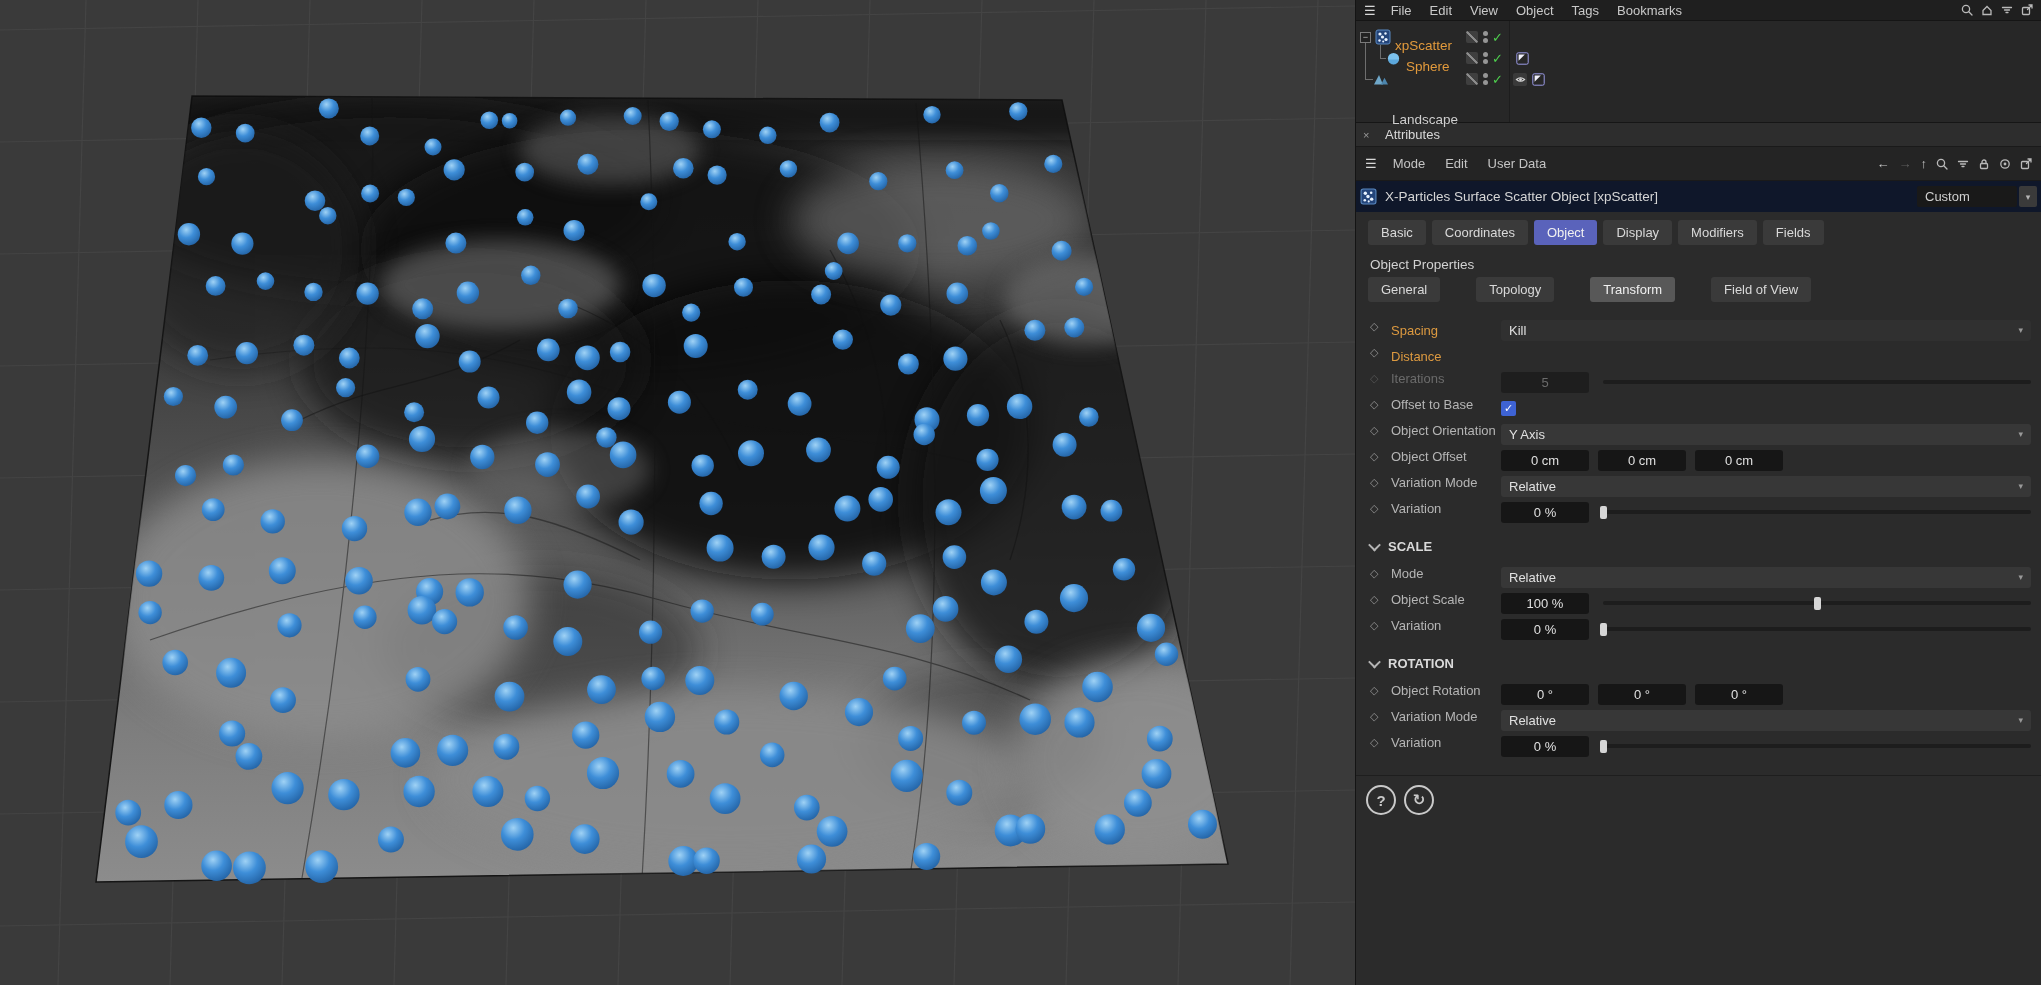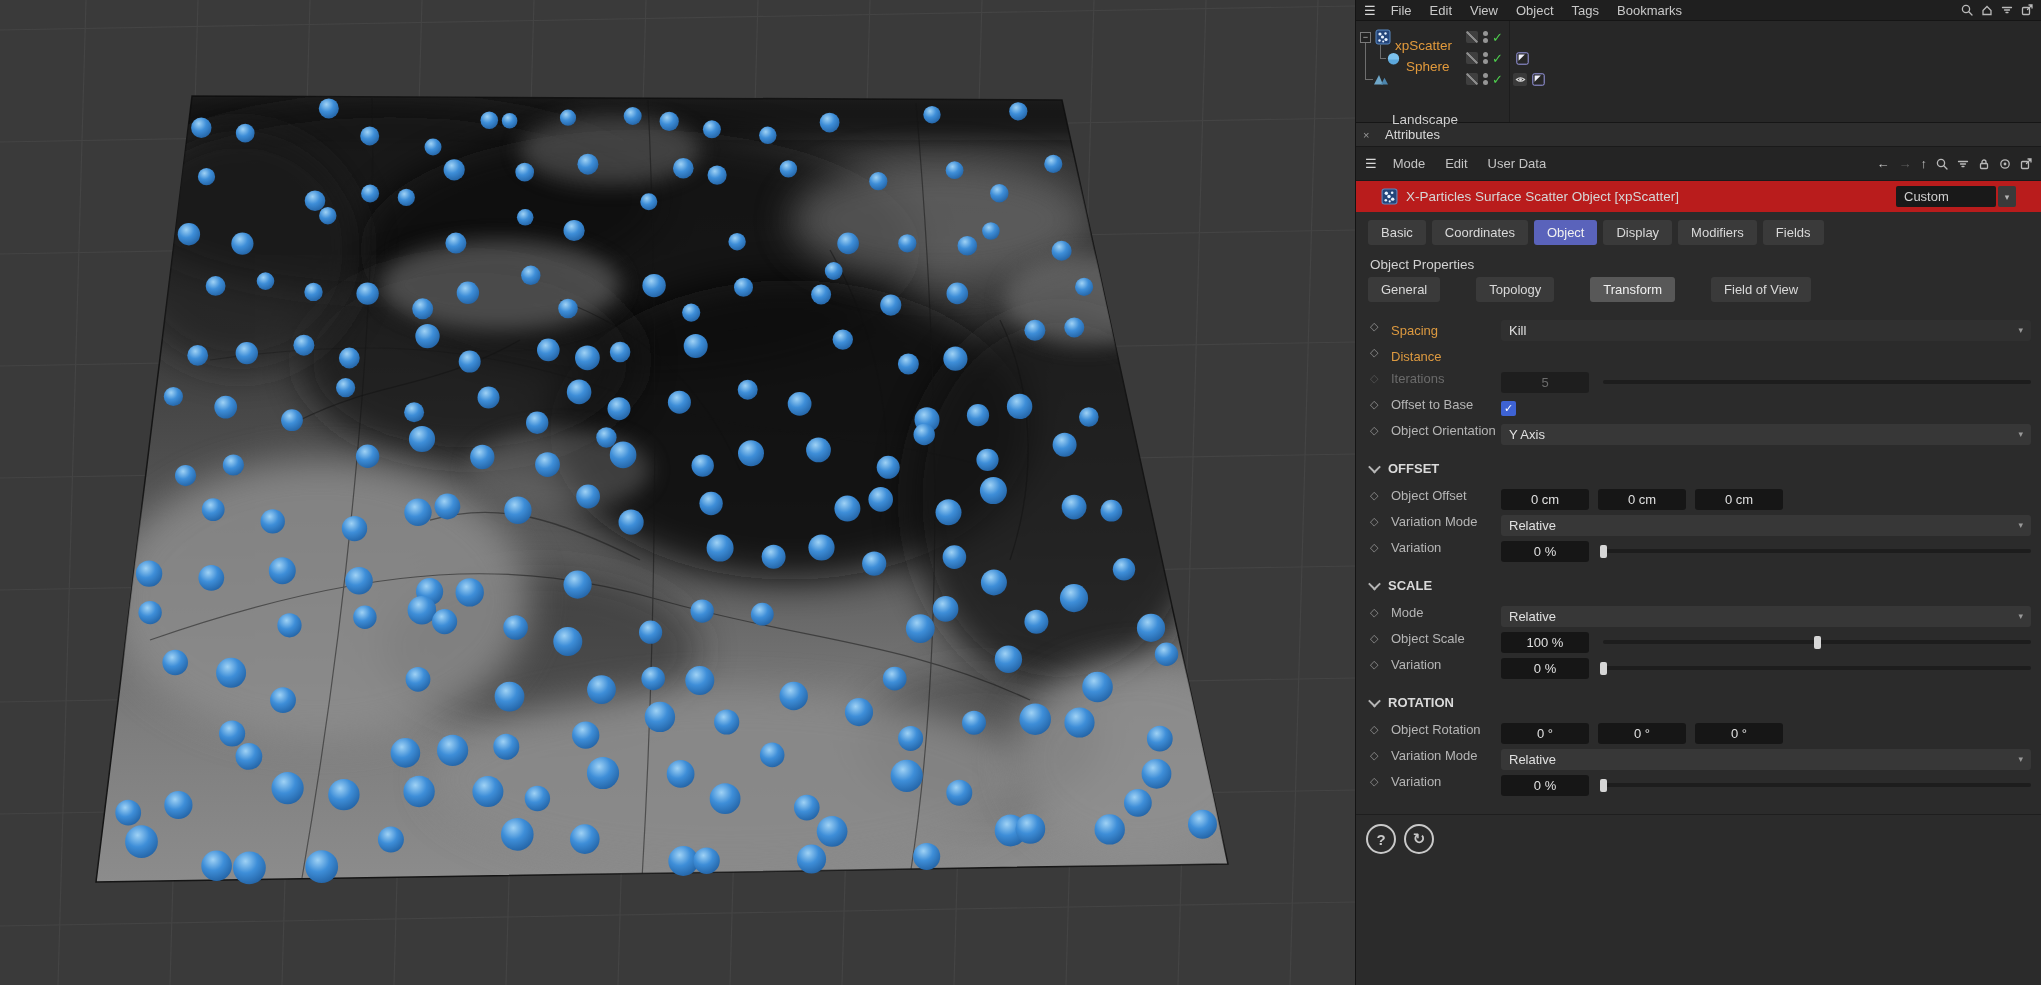--- a/index.html
+++ b/index.html
@@ -36,21 +36,21 @@
   
   .attr-title{height:23px;background:#2d2d2d;border-bottom:1px solid #1a1a1a;display:flex;align-items:center;padding:0 7px;}
   .attr-close{color:#9a9a9a;font-size:11px;width:14px;}
   .attr-title-label{color:#d8d8d8;margin-left:8px;}
   .attr-toolbar{height:33px;background:#242424;border-bottom:1px solid #1a1a1a;display:flex;align-items:center;padding:0 9px;}
   .tb-item{padding:0 10px;color:#c4c4c4;}
   .tb-icons{margin-left:auto;display:flex;gap:9px;align-items:center;}
   .arr{font-size:13px;color:#cccccc;}
   .arr.dim2{color:#5f5f5f;}
   
-  .obj-title{height:31px;background:#b91c1c;display:flex;align-items:center;padding:0 25px;}
+  .obj-title{height:31px;background:#0f172a;display:flex;align-items:center;padding:0 4px;}
   .obj-title-label{margin-left:8px;color:#d6d6d6;font-size:13.5px;white-space:nowrap;}
   .preset-wrap{margin-left:auto;display:flex;align-items:center;}
   .preset-field{width:84px;height:21px;background:#191919;border-radius:2px;display:flex;align-items:center;
                 padding:0 8px;color:#d0d0d0;}
   .preset-arrow{width:18px;height:21px;background:#3a3a3a;border-radius:2px;margin-left:2px;display:flex;
                 align-items:center;justify-content:center;color:#b5b5b5;font-size:9px;}
   
   .tabs{display:flex;gap:6px;padding:8px 12px 5px;align-items:flex-end;}
   .tab{background:#3a3a3a;border-radius:3px;padding:5px 13px;color:#d9d9d9;cursor:default;}
   .tab.active{background:#5a63bb;color:#f1f1f1;}
@@ -595,24 +595,20 @@
     <span class="key">◇</span>
     <span class="plabel">Object Orientation</span>
     <span class="pctrl">
         <span class="dd">
           <span>Y Axis</span>
           <span class="ddarrow">▾</span>
         </span>
       </span>
   </div>
 
-  <div class="sect">
-      <span class="chev"></span>
-      <span>OFFSET</span>
-    </div>
   <div class="prow">
     <span class="key">◇</span>
     <span class="plabel">Object Offset</span>
     <span class="pctrl triple">
       <span class="vfield">0 cm</span>
       <span class="vfield">0 cm</span>
       <span class="vfield">0 cm</span>
     </span>
   </div>
   <div class="prow">

